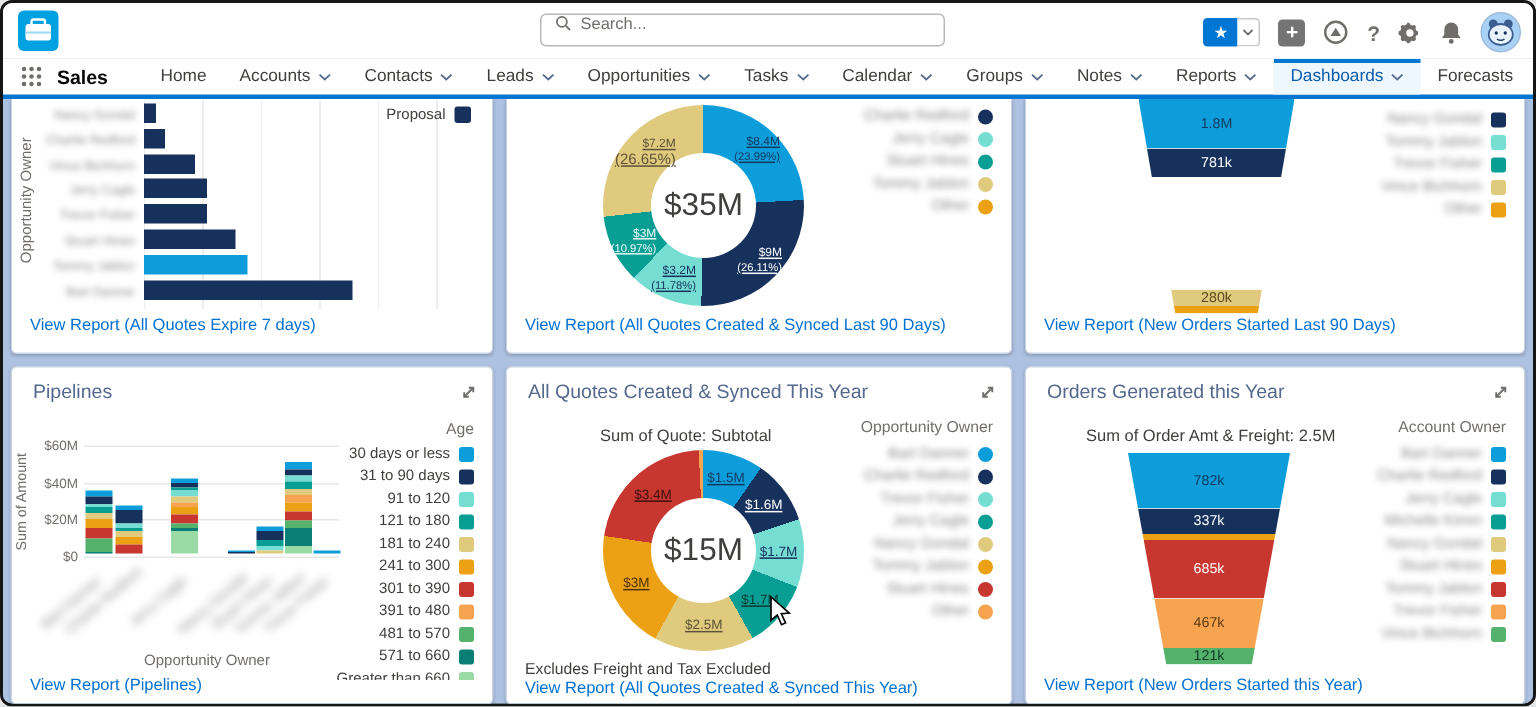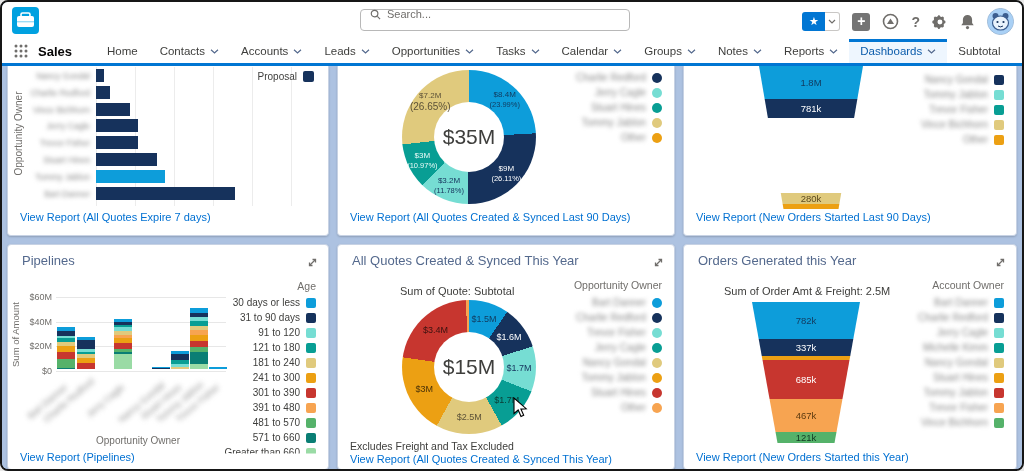--- a/index.html
+++ b/index.html
@@ -4,21 +4,21 @@
 <style>
   html,body{margin:0;padding:0;width:1024px;height:471px;overflow:hidden;background:#e8e8e8;
     font-family:"Liberation Sans",sans-serif;-webkit-font-smoothing:antialiased;}
   .window{position:relative;width:1020px;height:467px;border:2px solid #161616;border-radius:8px;
     overflow:hidden;background:#adc2e1;}
   
   .hdr{position:absolute;left:0;top:0;right:0;height:37px;background:#fff;}
   .logo{position:absolute;left:10px;top:5px;width:27px;height:27px;background:#00a1e0;border-radius:4px;}
   .logo svg{position:absolute;left:4px;top:5px;}
   .search{position:absolute;left:358px;top:7px;width:270px;height:22px;border:1px solid #b8b8b8;
-    border-radius:4px;display:flex;align-items:flex-end;gap:6px;padding:10px 9px;box-sizing:border-box;
+    border-radius:4px;display:flex;align-items:flex-start;gap:6px;padding:0 9px;box-sizing:border-box;
     color:#706e6b;font-size:11px;background:#fff;}
   .hicons{position:absolute;right:8px;top:6px;display:flex;align-items:center;gap:12px;}
   .favgrp{display:flex;align-items:stretch;height:19px;}
   .favstar{width:23px;background:#0176d3;border-radius:3px 0 0 3px;color:#fff;font-size:11px;
     display:flex;align-items:center;justify-content:center;}
   .favcaret{width:14px;border:1px solid #c9c7c5;border-left:none;border-radius:0 3px 3px 0;
     display:flex;align-items:center;justify-content:center;background:#fff;}
   .plusbtn{width:18px;height:18px;background:#747474;border-radius:3px;color:#fff;font-size:14px;
     line-height:17px;text-align:center;font-weight:bold;}
   .gicon{color:#706e6b;display:flex;align-items:center;}
@@ -45,21 +45,21 @@
   .ptitle{position:absolute;left:14px;top:8px;font-size:13px;color:#54698d;}
   .expand{position:absolute;right:10px;top:9px;}
   .vlink{position:absolute;left:12px;font-size:11px;color:#0070d2;text-decoration:none;white-space:nowrap;}
   .note{position:absolute;left:12px;font-size:10.5px;color:#3e3e3c;}
   .subtitle{position:absolute;font-size:11px;color:#3e3e3c;white-space:nowrap;}
   .host{position:absolute;inset:0;}
   .blur{filter:blur(2.3px);color:#8b8b8b;}
   .lrow{position:absolute;display:flex;align-items:center;gap:6px;font-size:10px;color:#3e3e3c;}
   .lmark{flex:0 0 auto;}
   .ltitle{position:absolute;font-size:10.5px;color:#706e6b;}
-  .dlab{position:absolute;transform:translate(-50%,-50%);text-align:center;line-height:1.2;white-space:nowrap;}
+  .dlab{position:absolute;transform:translate(-50%,-50%);text-align:right;line-height:1.2;white-space:nowrap;text-decoration:underline;}
   .hole{position:absolute;background:#fff;border-radius:50%;display:flex;align-items:center;justify-content:center;
     color:#3e3e3c;font-size:21px;}
   .fseg{position:absolute;display:flex;align-items:center;justify-content:center;font-size:9.5px;}
   .cursor{position:absolute;z-index:50;}
 </style>
 </head>
 <body>
 
 <div class="window">
 
@@ -135,27 +135,27 @@
             <circle cx="12" cy="12" r="1.5"></circle>
         </g>
       </svg>
     </span>
     <span class="app">Sales</span>
     <div class="tabs" id="tabs">
         <div class="tab">
           <span>Home</span>
         </div>
         <div class="tab">
+          <span>Accounts</span>
+          <svg width="9" height="5" viewBox="0 0 9 5">
+            <path d="M1 0.8 L4.5 4 L8 0.8" stroke="#54698d" fill="none" stroke-width="1.2"></path>
+          </svg>
+        </div>
+        <div class="tab">
           <span>Contacts</span>
-          <svg width="9" height="5" viewBox="0 0 9 5">
-            <path d="M1 0.8 L4.5 4 L8 0.8" stroke="#54698d" fill="none" stroke-width="1.2"></path>
-          </svg>
-        </div>
-        <div class="tab">
-          <span>Accounts</span>
           <svg width="9" height="5" viewBox="0 0 9 5">
             <path d="M1 0.8 L4.5 4 L8 0.8" stroke="#54698d" fill="none" stroke-width="1.2"></path>
           </svg>
         </div>
         <div class="tab">
           <span>Leads</span>
           <svg width="9" height="5" viewBox="0 0 9 5">
             <path d="M1 0.8 L4.5 4 L8 0.8" stroke="#54698d" fill="none" stroke-width="1.2"></path>
           </svg>
         </div>
@@ -195,21 +195,21 @@
             <path d="M1 0.8 L4.5 4 L8 0.8" stroke="#54698d" fill="none" stroke-width="1.2"></path>
           </svg>
         </div>
         <div class="tab active">
           <span>Dashboards</span>
           <svg width="9" height="5" viewBox="0 0 9 5">
             <path d="M1 0.8 L4.5 4 L8 0.8" stroke="#54698d" fill="none" stroke-width="1.2"></path>
           </svg>
         </div>
         <div class="tab">
-          <span>Subtotal</span>
+          <span>Forecasts</span>
         </div>
         <div class="tab"></div>
       </div>
 
   </div>
 
   <div class="dash">
     <div class="prow row1">
       <div class="panel c1">
         <div class="host" id="h-tl">

